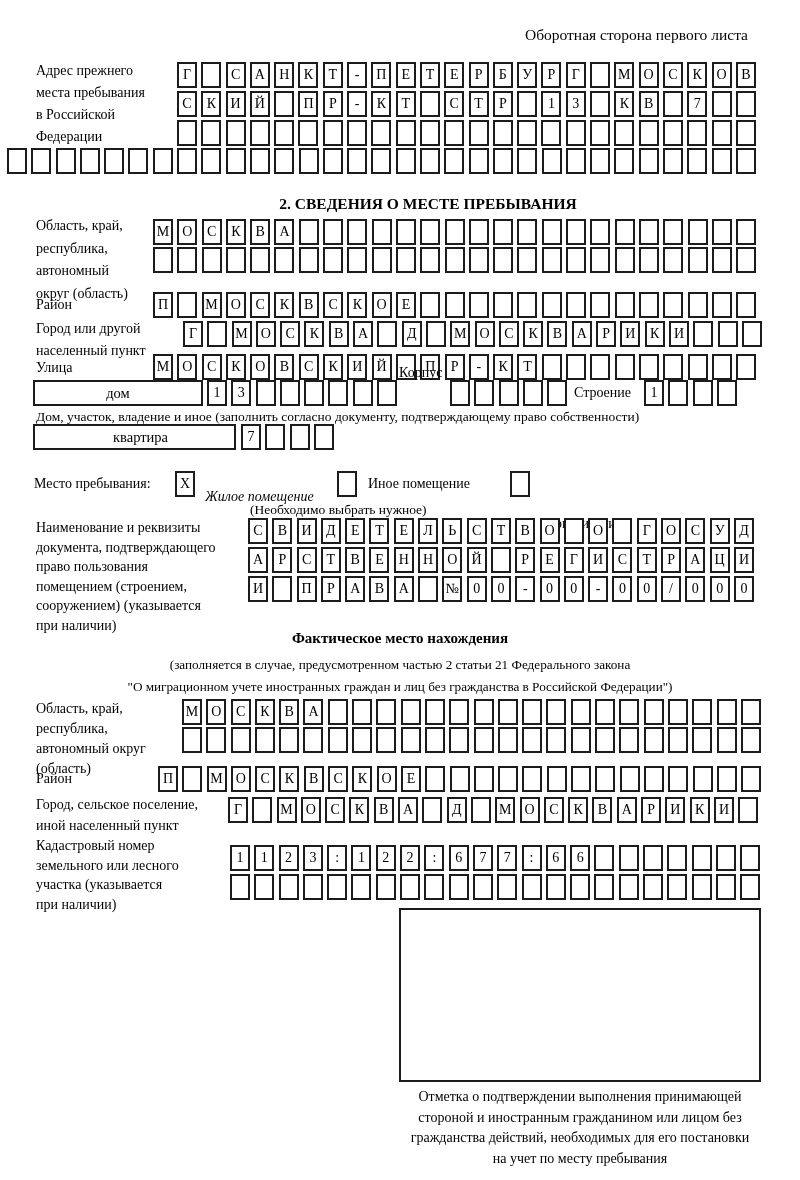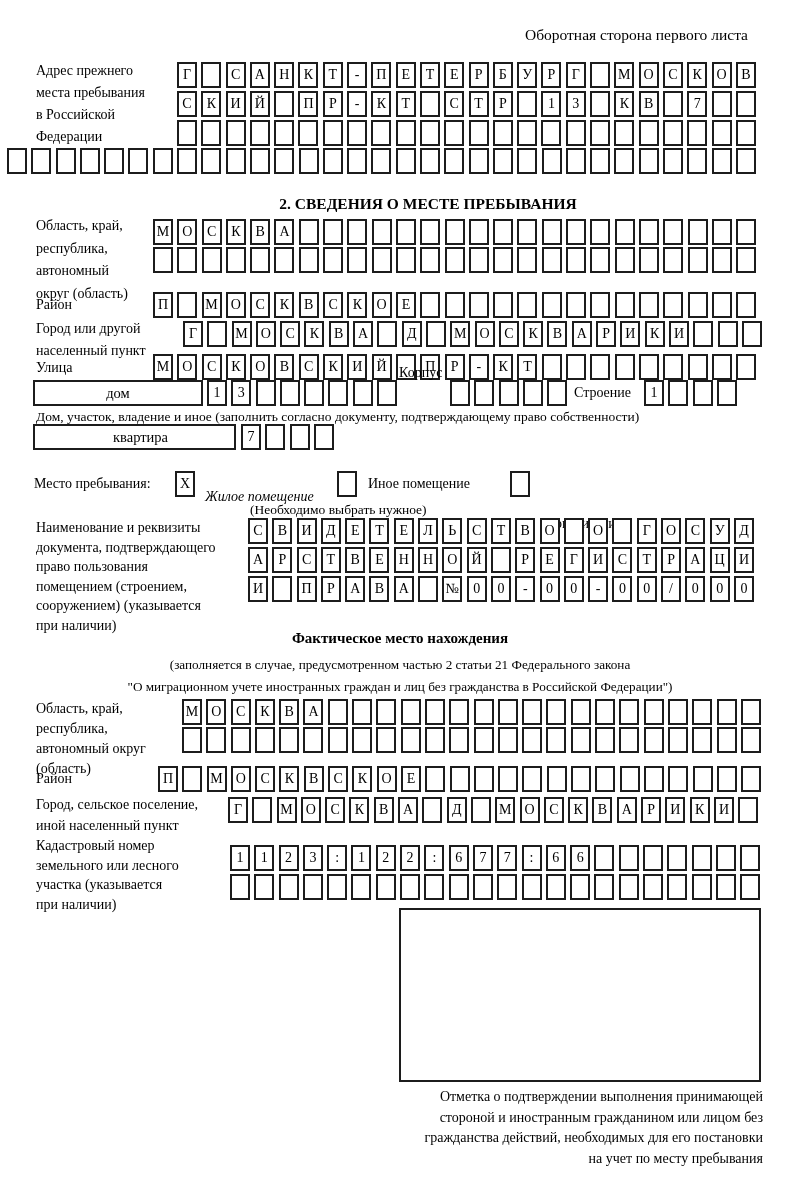--- a/index.html
+++ b/index.html
@@ -583,18 +583,18 @@
       <span class="cell"></span>
       <span class="cell"></span>
       <span class="cell"></span>
       <span class="cell"></span>
       <span class="cell"></span>
       <span class="cell"></span>
       <span class="cell"></span>
     </div>
 
   <div class="stamp" style="left:399px;top:908px;width:362px;height:174px;"></div>
-  <div class="cap" style="left:397px;top:1087px;width:366px;text-align:right;">Отметка о подтверждении выполнения принимающей
+  <div class="cap" style="left:397px;top:1087px;width:366px;">Отметка о подтверждении выполнения принимающей
 стороной и иностранным гражданином или лицом без
 гражданства действий, необходимых для его постановки
 на учет по месту пребывания</div>
 
 </div>
 
 </body></html>

